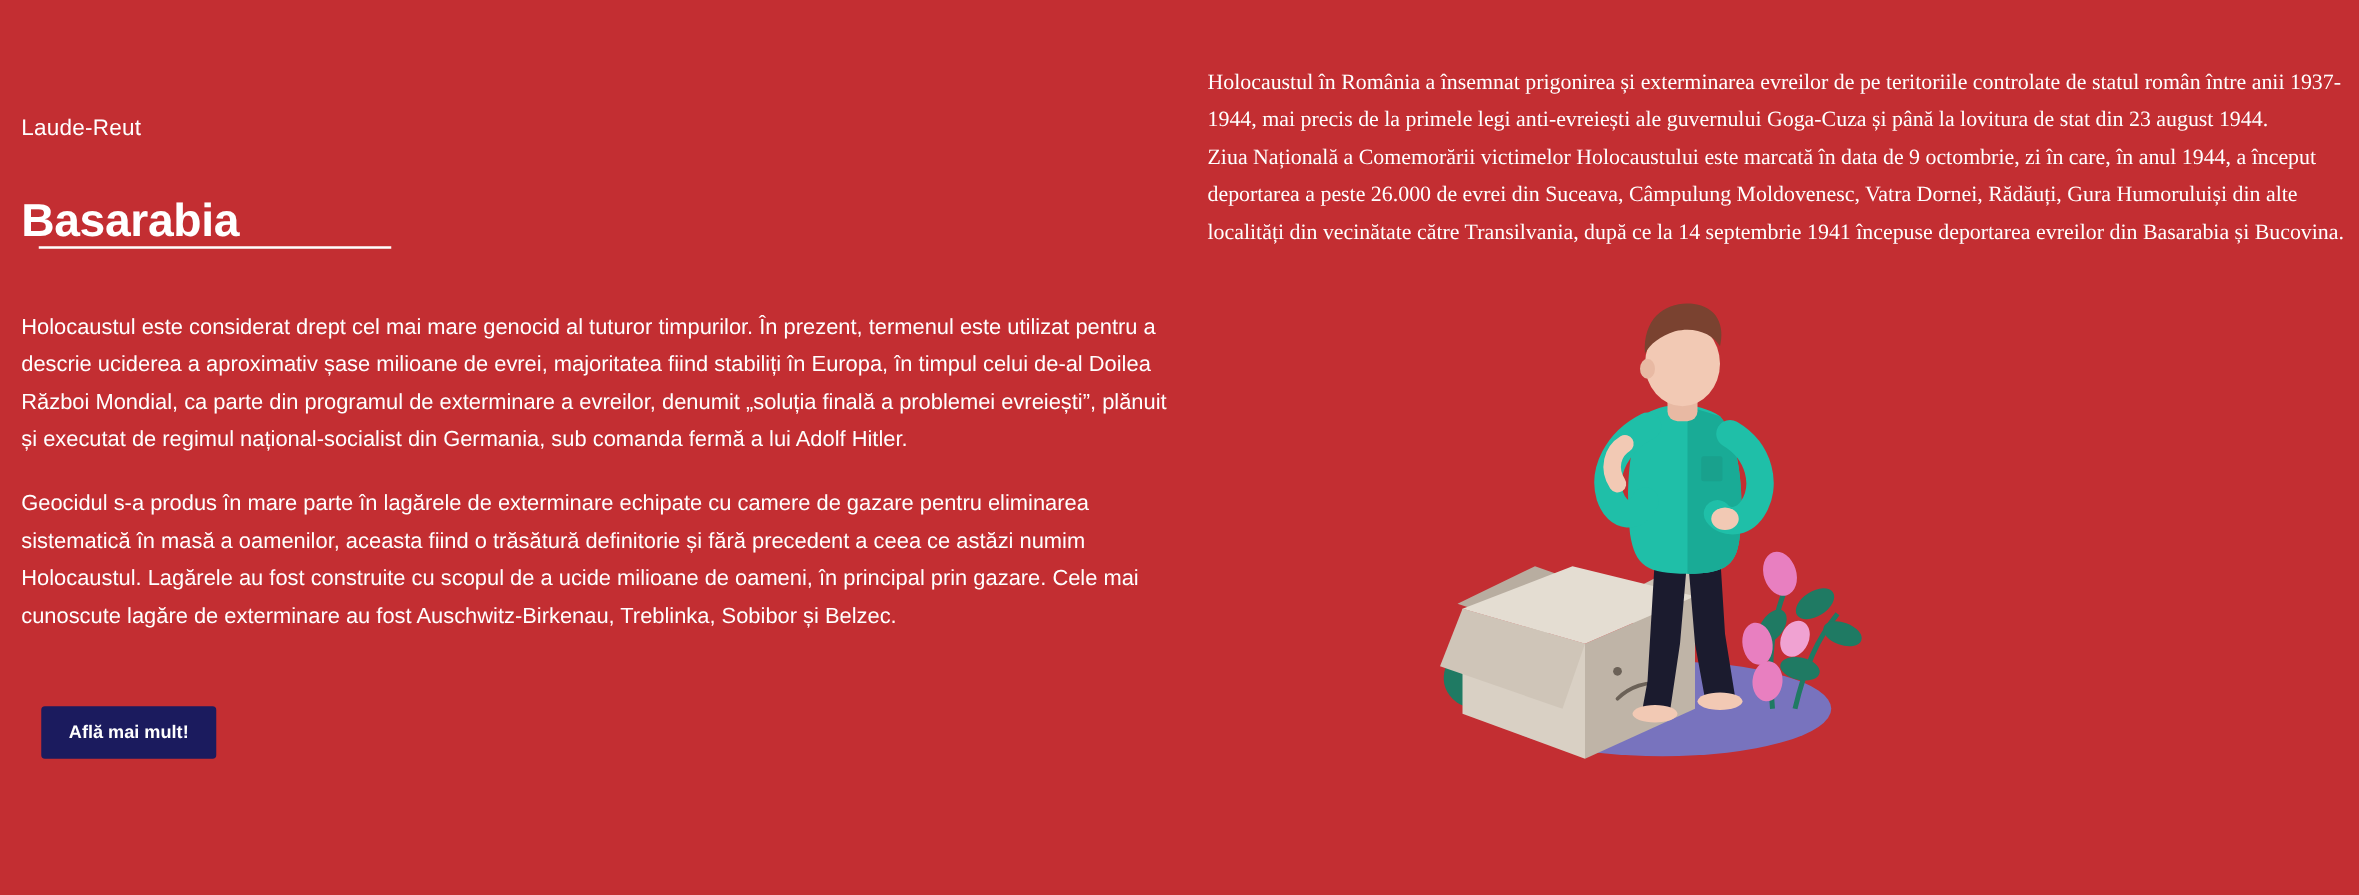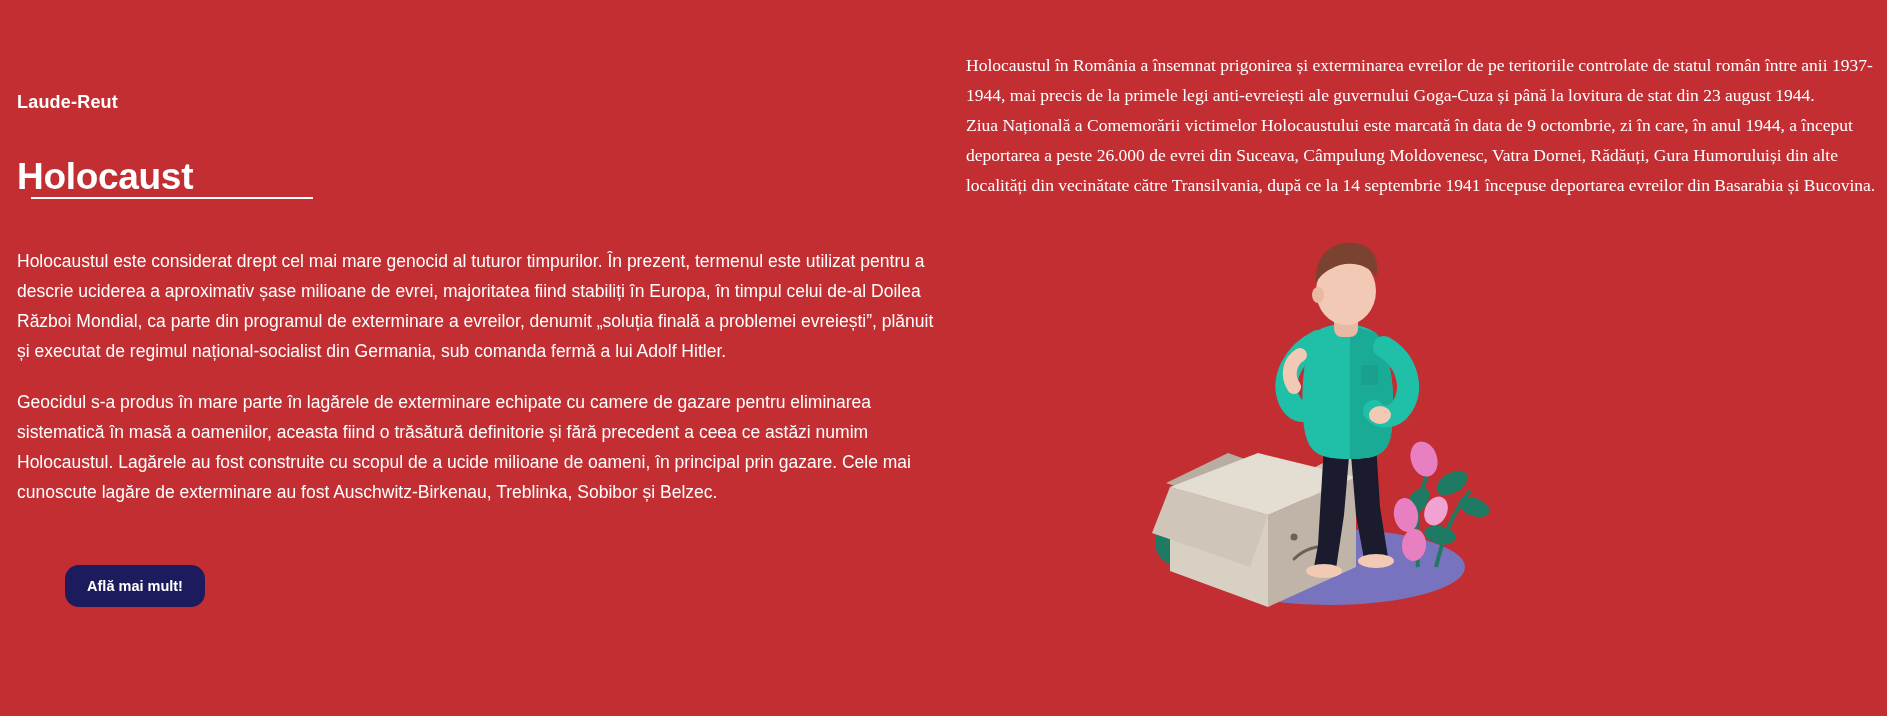--- a/index.html
+++ b/index.html
@@ -25,21 +25,21 @@
     left: 17px;
     top: 0;
     width: 930px;
     height: 716px;
   }
   .brand {
     position: absolute;
     left: 0;
     top: 92px;
     font-family: "Liberation Sans", sans-serif;
-    font-weight: bold;
+    font-weight: normal;
     font-size: 18px;
     letter-spacing: 0.2px;
     color: #ffffff;
   }
   .page-title {
     position: absolute;
     left: 0;
     top: 132px;
     font-family: "Liberation Sans", sans-serif;
     font-weight: bold;
@@ -69,30 +69,29 @@
   .para-2 { top: 369px; }
   .cta-button {
     position: absolute;
     left: 16px;
     top: 565px;
     width: 140px;
     height: 42px;
     background: #1b1b5e;
     color: #ffffff;
     border: none;
-    border-radius: 14px;
+    border-radius: 3px;
     font-family: "Liberation Sans", sans-serif;
     font-size: 14.5px;
     font-weight: bold;
     cursor: pointer;
     display: flex;
     align-items: center;
     justify-content: center;
     padding: 0;
-    margin-left: 32px;
   }
   .right-col {
     position: absolute;
     left: 938px;
     top: 0;
     width: 930px;
     height: 716px;
   }
   .right-text {
     position: absolute;
@@ -115,21 +114,21 @@
 </style>
 </head>
 <body>
 
 <div class="page">
 
   <div class="left-col">
 
     <div class="brand">Laude-Reut</div>
 
-    <h1 class="page-title">Holocaust</h1>
+    <h1 class="page-title">Basarabia</h1>
 
     <div class="title-rule"></div>
 
     <p class="body-para para-1">Holocaustul este considerat drept cel mai mare genocid al tuturor timpurilor. În prezent, termenul este utilizat pentru a descrie uciderea a aproximativ șase milioane de evrei, majoritatea fiind stabiliți în Europa, în timpul celui de-al Doilea Război Mondial, ca parte din programul de exterminare a evreilor, denumit „soluția finală a problemei evreiești”, plănuit și executat de regimul național-socialist din Germania, sub comanda fermă a lui Adolf Hitler.</p>
 
     <p class="body-para para-2">Geocidul s-a produs în mare parte în lagărele de exterminare echipate cu camere de gazare pentru eliminarea sistematică în masă a oamenilor, aceasta fiind o trăsătură definitorie și fără precedent a ceea ce astăzi numim Holocaustul. Lagărele au fost construite cu scopul de a ucide milioane de oameni, în principal prin gazare. Cele mai cunoscute lagăre de exterminare au fost Auschwitz-Birkenau, Treblinka, Sobibor și Belzec.</p>
 
     <button class="cta-button">Află mai mult!</button>
 
   </div>

